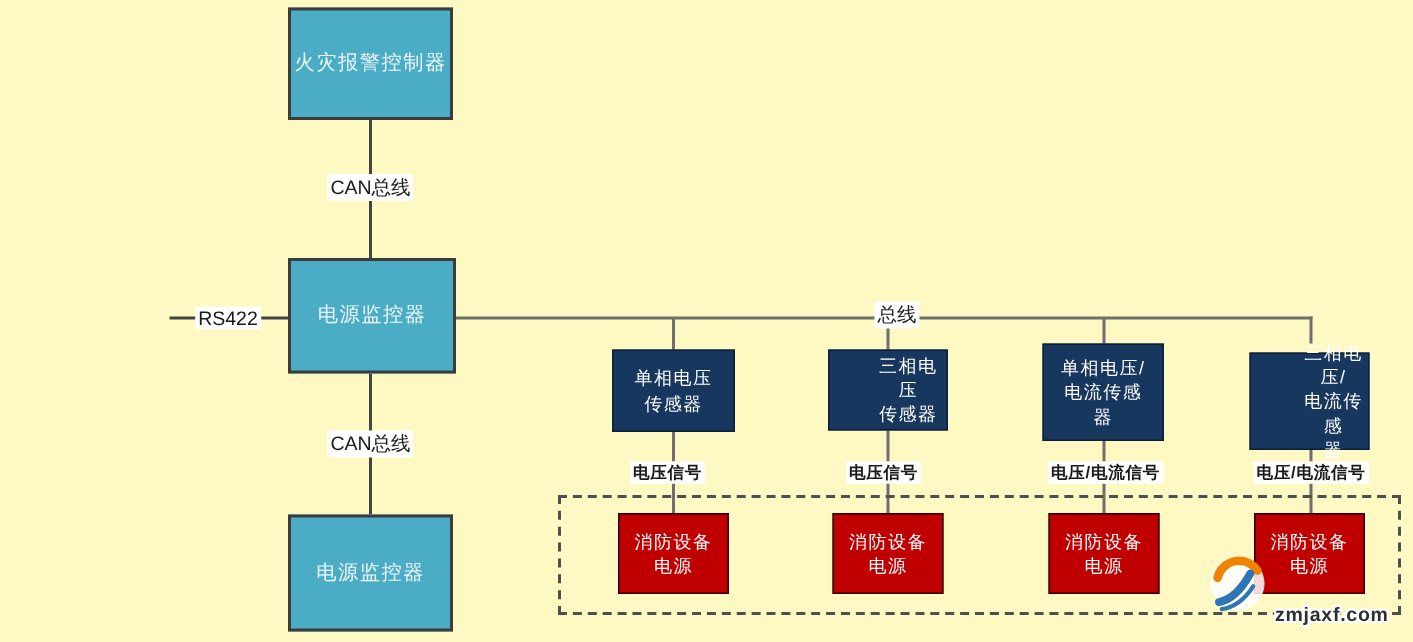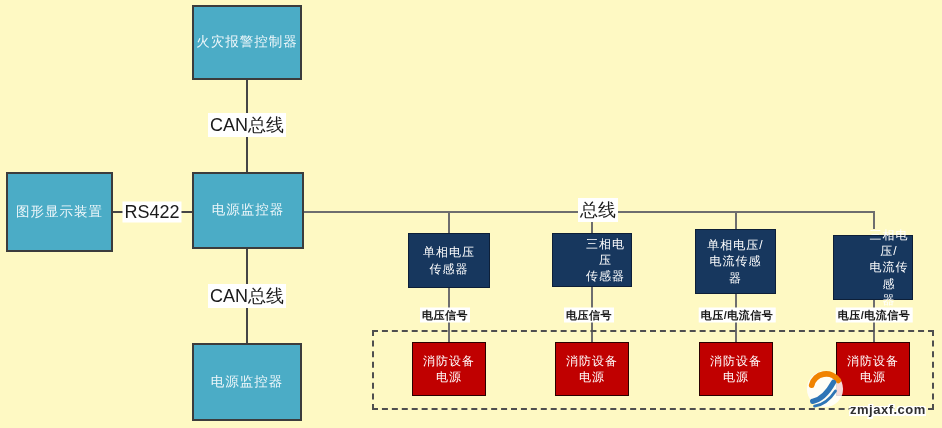--- a/index.html
+++ b/index.html
@@ -12,21 +12,21 @@
     text-align:center;white-space:pre-line;box-sizing:border-box;
     line-height:1.35;letter-spacing:1px;
   }
   .teal{background:#4bacc6;border:2px solid #3c3c3c;color:#eef7fa;font-size:13.5px;}
   .navy{background:#17375e;border:1.5px solid #0d1f38;color:#ffffff;font-size:12px;}
   .red{background:#c00000;border:1.5px solid #2b0000;color:#ffffff;font-size:12px;}
   .line{position:absolute;background:#6e6e6e;}
   .line.dark{background:#454545;}
   .edge-label{
     position:absolute;transform:translate(-50%,-50%);
-    background:#ffffff;padding:0 2px;color:#1a1a1a;font-size:18px;white-space:nowrap;
+    background:#ffffff;padding:0 2px;color:#1a1a1a;font-size:13px;white-space:nowrap;
   }
   .sig-label{font-size:11px;font-weight:bold;letter-spacing:0.5px;}
   .dashed-frame{
     position:absolute;left:372px;top:330px;width:562px;height:80px;
     border:2px dashed #4f4f4f;box-sizing:border-box;background:transparent;
   }
   
   .n-fire   {left:192px;top:5px;  width:110px;height:75px;}
   .n-display{left:6px;  top:172px;width:107px;height:80px;}
   .n-pm1    {left:192px;top:172px;width:112px;height:77px;}
@@ -70,21 +70,20 @@
   <div class="line" style="left:735px;top:212px;width:2px;height:17px;"></div>
   <div class="line" style="left:873px;top:211px;width:2px;height:18px;"></div>
   <div class="line" style="left:448px;top:288px;width:2px;height:54px;"></div>
   <div class="line" style="left:591px;top:287px;width:2px;height:55px;"></div>
   <div class="line" style="left:735px;top:294px;width:2px;height:48px;"></div>
   <div class="line" style="left:873px;top:294px;width:2px;height:48px;"></div>
 
   <div class="dashed-frame"></div>
 
   <div class="node teal n-fire">火灾报警控制器</div>
-  <div class="node teal n-display">图形显示装置</div>
   <div class="node teal n-pm1">电源监控器</div>
   <div class="node teal n-pm2">电源监控器</div>
 
   <div class="node navy n-s1">单相电压
 传感器</div>
   <div class="node navy n-s2">三相电压
 传感器</div>
   <div class="node navy n-s3">单相电压/
 电流传感
 器</div>

